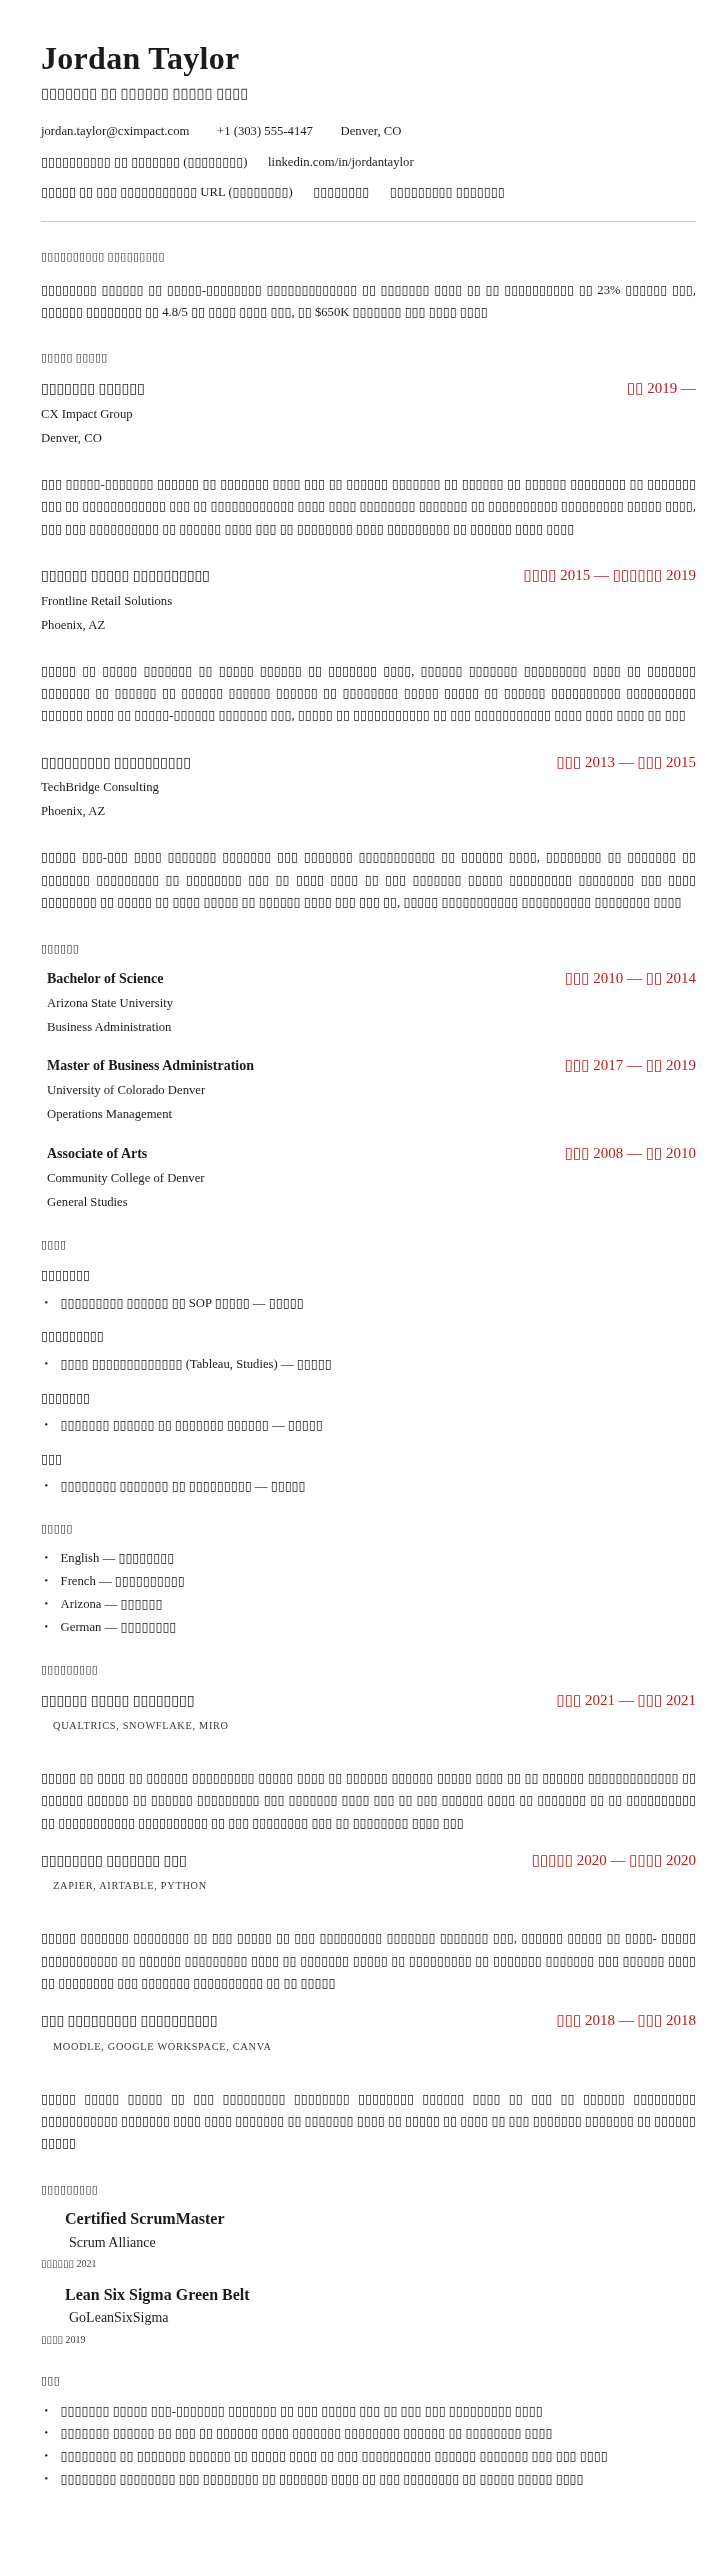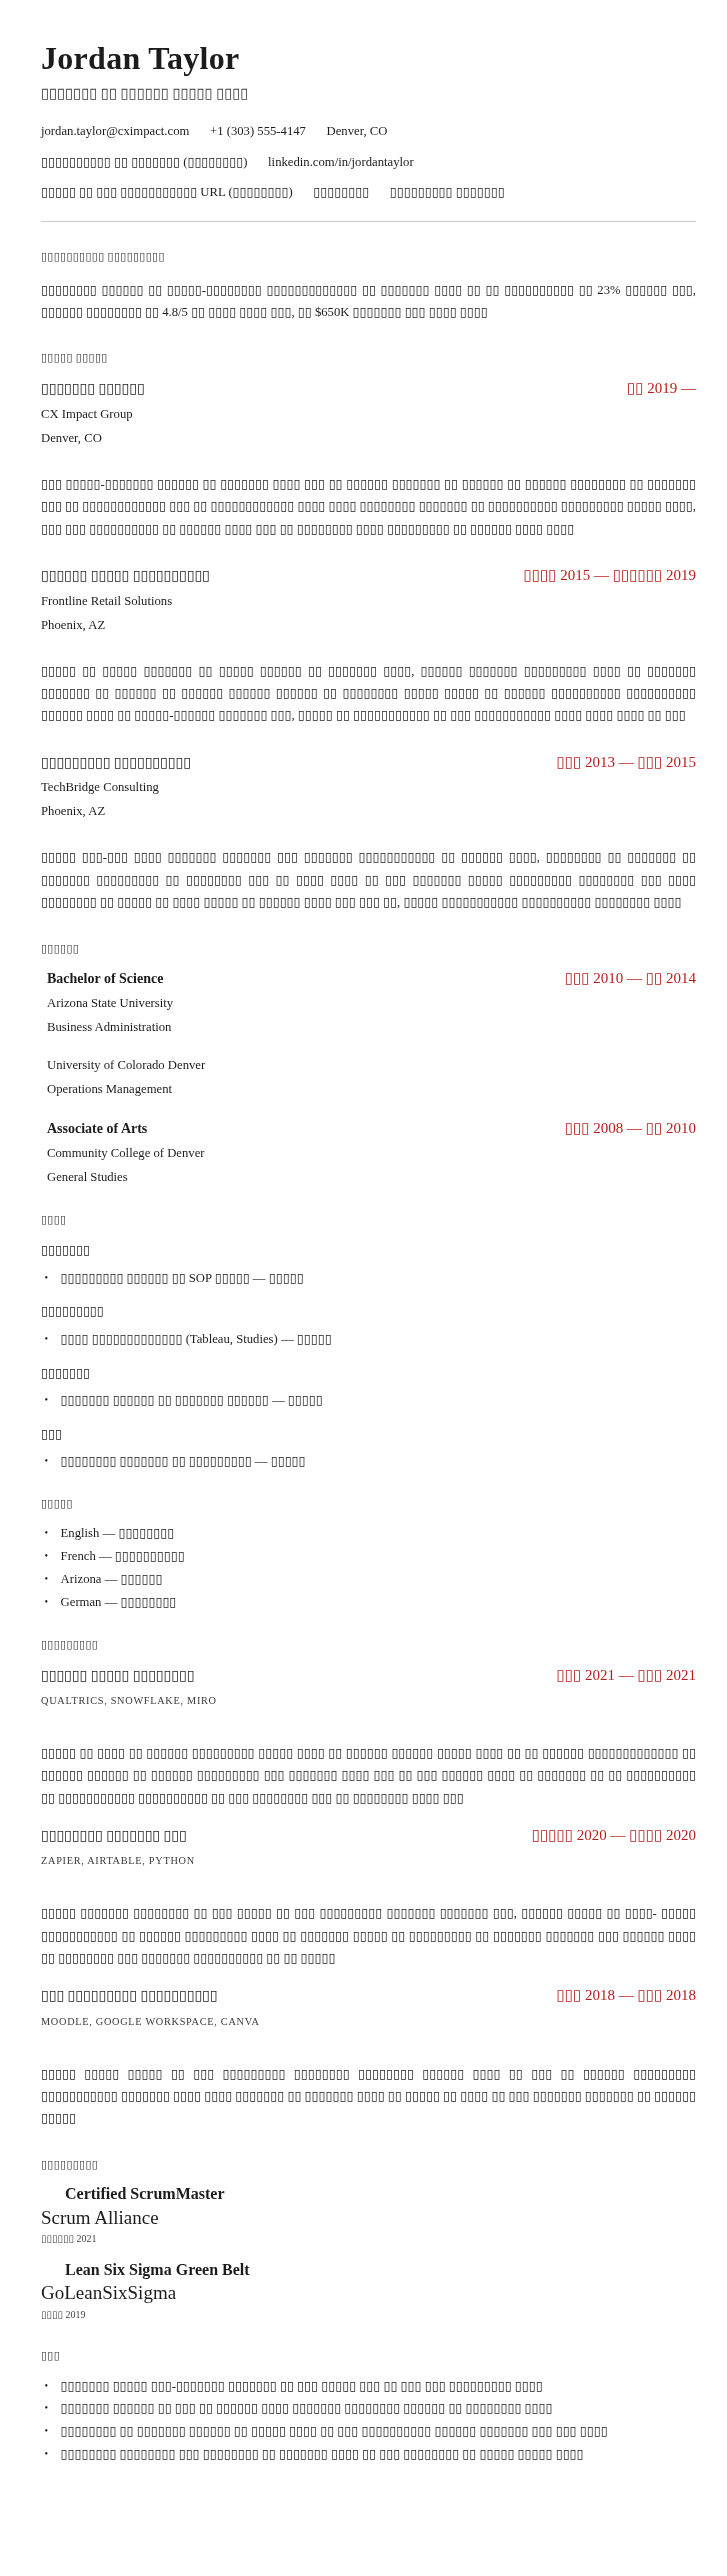--- a/index.html
+++ b/index.html
@@ -4,42 +4,42 @@
 <style>
   html,body{margin:0;padding:0;}
   body{
     width:728px;height:2576px;background:#ffffff;color:#1c1c1c;
     font-family:"Liberation Serif","DejaVu Serif","DejaVu Sans",serif;
     box-sizing:border-box;padding:42px 32px 0 41px;overflow:hidden;
   }
   .name{font-size:32px;line-height:32px;font-weight:700;letter-spacing:0.3px;}
   .headline{margin-top:11px;font-size:14.6px;line-height:16px;color:#3a3a3a;}
   .contact-row{display:flex;align-items:baseline;font-size:12.7px;line-height:16px;}
-  .contact-row.first{margin-top:22px;}
+  .contact-row.first{margin-top:22px;gap:7px;}
   .contact-row{margin-top:14.6px;}
   .contact-row .item{margin-right:20.6px;white-space:nowrap;}
   .rule{border:none;border-top:1.2px solid #c9c9c9;margin:21px 0 0 0;}
   .sec-hdr{margin-top:28px;font-size:11px;line-height:12px;color:#333333;letter-spacing:0.3px;}
   .para{margin-top:15px;font-size:12.7px;line-height:22.4px;text-align:justify;}
   .entry-head{display:flex;justify-content:space-between;align-items:baseline;margin-top:17px;}
   .entry-title{font-size:14px;line-height:16px;font-weight:700;}
   .entry-date{font-size:15px;line-height:16px;white-space:nowrap;color:#b91c1c;}
   .entry-sub{margin-top:8.5px;font-size:12.7px;line-height:16px;}
   .entry-sub2{margin-top:8px;font-size:12.7px;line-height:16px;}
   .entry-desc{margin-top:27px;margin-bottom:27px;font-size:12.7px;line-height:22.4px;text-align:justify;}
   .edu-entry{margin-bottom:22.4px;margin-left:6px;}
   .skill-name{margin-top:17.6px;font-size:12.7px;line-height:16px;}
   .bullet{display:flex;margin-top:11.5px;font-size:12.7px;line-height:16px;}
   .bullet .dot{flex:0 0 16px;padding-left:3.6px;font-size:10.3px;}
   .list .bullet{margin-top:6.7px;}
-  .proj-tech{margin-top:11.5px;font-size:10.3px;line-height:12px;letter-spacing:0.7px;color:#3a3a3a;}
+  .proj-tech{margin-top:11.5px;font-size:10.3px;line-height:12px;letter-spacing:0.7px;color:#3a3a3a;margin-left:12px;}
   .proj-desc{margin-top:35px;margin-bottom:17.6px;font-size:12.7px;line-height:22.4px;text-align:justify;}
   .cert-entry{margin-bottom:16px;}
   .cert-name{font-size:16px;line-height:16px;font-weight:700;margin-top:16.4px;margin-left:24px;}
-  .cert-issuer{margin-top:7.3px;font-size:19px;line-height:16px;}
+  .cert-issuer{margin-top:7.3px;font-size:14px;line-height:16px;margin-left:28px;}
   .cert-date{margin-top:6.7px;font-size:10px;line-height:13.3px;color:#444444;}
   .first-after-hdr{margin-top:16.4px;}
 </style>
 </head>
 <body>
 
 <div>
   <div class="name">Jordan Taylor</div>
   <div class="headline">▯▯▯▯▯▯▯ ▯▯ ▯▯▯▯▯▯ ▯▯▯▯▯ ▯▯▯▯</div>
 
@@ -108,20 +108,24 @@
   <div class="edu-entry">
     <div class="entry-head first-after-hdr">
       <span class="entry-title">Bachelor of Science</span>
       <span class="entry-date">▯▯▯ 2010 — ▯▯ 2014</span>
     </div>
     <div class="entry-sub2">Arizona State University</div>
     <div class="entry-sub2">Business Administration</div>
   </div>
 
   <div class="edu-entry">
+    <div class="entry-head">
+      <span class="entry-title">Master of Business Administration</span>
+      <span class="entry-date">▯▯▯ 2017 — ▯▯ 2019</span>
+    </div>
     <div class="entry-sub2">University of Colorado Denver</div>
     <div class="entry-sub2">Operations Management</div>
   </div>
 
   <div class="edu-entry">
     <div class="entry-head">
       <span class="entry-title">Associate of Arts</span>
       <span class="entry-date">▯▯▯ 2008 — ▯▯ 2010</span>
     </div>
     <div class="entry-sub2">Community College of Denver</div>

